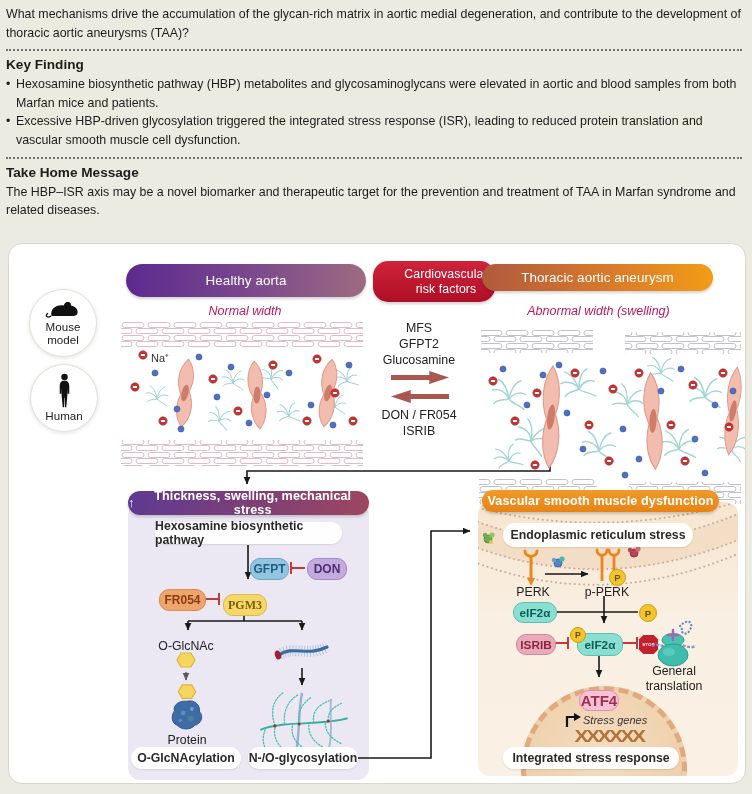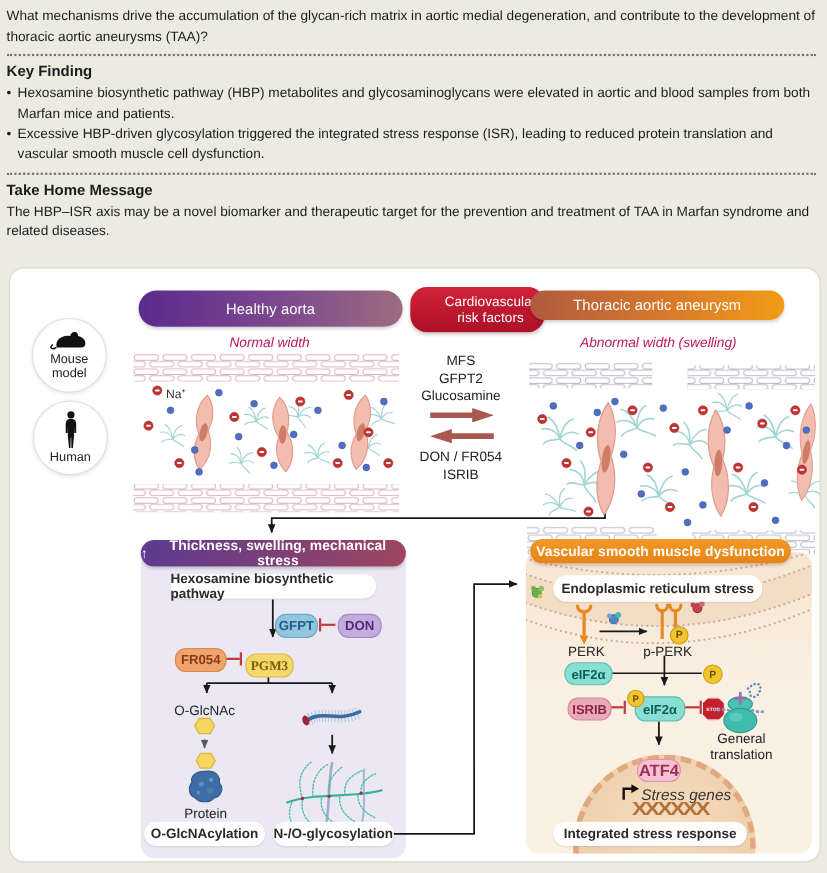--- a/index.html
+++ b/index.html
@@ -75,21 +75,21 @@
   .stopoct{
     background:#c1202c;color:#fff;font-weight:bold;font-size:4.4px;letter-spacing:.2px;
     clip-path:polygon(30% 0,70% 0,100% 30%,100% 70%,70% 100%,30% 100%,0 70%,0 30%);
     display:flex;align-items:center;justify-content:center;
     border:1px solid #fff;
   }
   .dna{
     font-weight:bold;font-size:21px;letter-spacing:-2.5px;color:#b5713a;
     transform:scaleY(.82);text-align:center;
   }
-  .sgenes{font-style:italic;font-size:14px;color:#333;}
+  .sgenes{font-style:italic;font-size:11px;color:#333;}
   .overlay{position:absolute;left:0;top:0;pointer-events:none;}
 </style>
 </head>
 <body>
 
 <div class="toptext">
   <p class="sec-body">What mechanisms drive the accumulation of the glycan-rich matrix in aortic medial degeneration, and contribute to the development of thoracic aortic aneurysms (TAA)?</p>
   <div class="dotsep"></div>
   <p class="sec-title">Key Finding</p>
   <p class="sec-body bullet">Hexosamine biosynthetic pathway (HBP) metabolites and glycosaminoglycans were elevated in aortic and blood samples from both Marfan mice and patients.</p>

